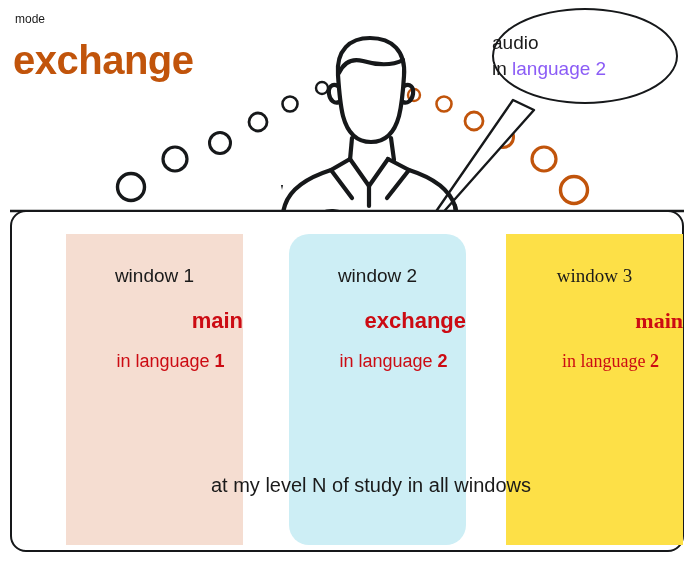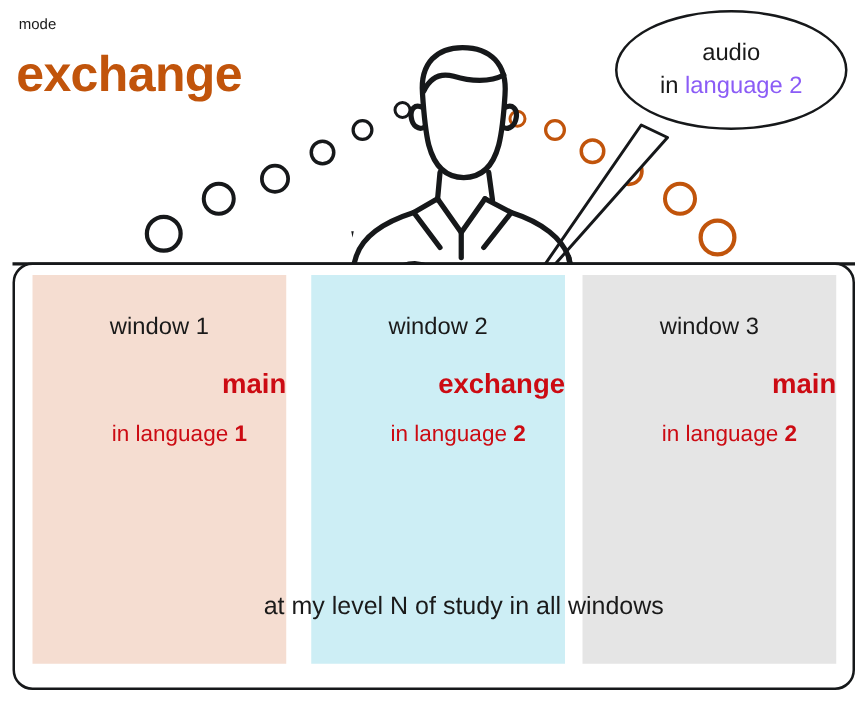--- a/index.html
+++ b/index.html
@@ -62,21 +62,21 @@
     border: 2.6px solid #16181a;
     border-radius: 50%;
     background: #ffffff;
     box-sizing: border-box;
   }
   #speech-bubble .bubble-text {
     position: absolute;
     left: 0;
     right: 0;
     top: 22px;
-    text-align: center;
+    text-align: left;
     font-size: 19px;
     line-height: 26px;
     color: #1a1a1a;
   }
   .orange-text { color: #8b5cf6; }
 
   
   #main-panel {
     position: absolute;
     left: 10px;
@@ -84,28 +84,29 @@
     width: 674px;
     height: 342px;
     border: 2.6px solid #16181a;
     border-radius: 16px;
     background: #ffffff;
     box-sizing: border-box;
   }
 
   .window-col {
     position: absolute;
-    top: 8px;
-    width: 203px;
+    top: 22px;
+    width: 177px;
     height: 311px;
     box-sizing: border-box;
+    margin-left: 40px;
   }
   #window-col-0 { left: 14px;  background: #f5ddd1; }
-  #window-col-1 { left: 237px; background: #cdeef5; }
-  #window-col-2 { left: 454px; background: #e5e5e5; }
+  #window-col-1 { left: 237px; background: #cdeef5; border-radius: 20px; }
+  #window-col-2 { left: 454px; background: #fde047; font-family: Liberation Serif, serif; }
 
   .window-title {
     position: absolute;
     left: 0; right: 0;
     top: 32px;
     text-align: center;
     font-size: 19px;
     color: #1a1a1a;
     line-height: 1;
   }

